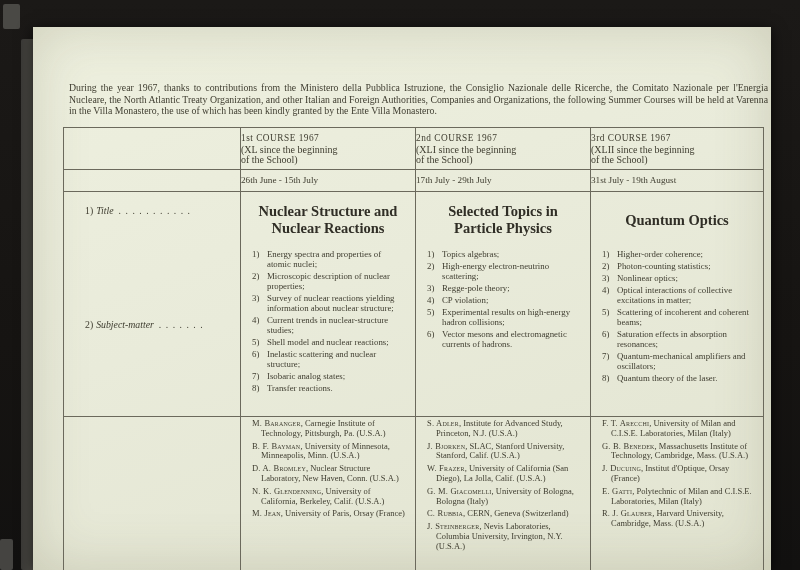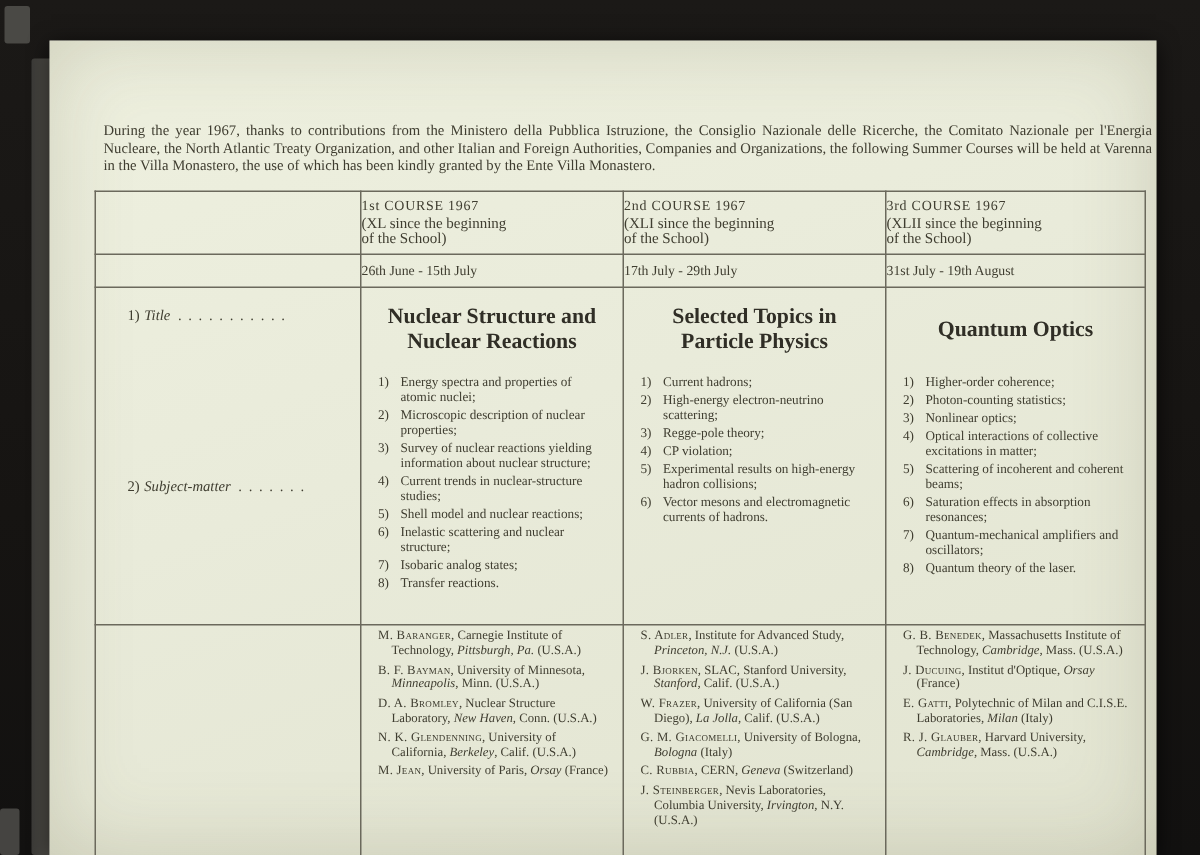--- a/index.html
+++ b/index.html
@@ -48,21 +48,21 @@
     font-weight:700; font-size:14.5px; line-height:17px; color:var(--ink-dark,#302e26);
   }
   .csubjects { position:absolute; top:122px; left:11px; right:8px; }
   .subj { display:flex; font-size:8.8px; line-height:10px; margin-bottom:2px; }
   .subj .num { flex:0 0 15px; }
   .subj .stext { flex:1; }
 
   .clects { position:absolute; top:292px; left:11px; right:8px; bottom:0; overflow:hidden; }
   .lect { font-size:8.5px; line-height:9.8px; margin-bottom:3px; padding-left:9px; text-indent:-9px; }
   .lname { font-variant:small-caps; letter-spacing:0.2px; }
-  .place { font-style:italic; }
+  .place { }
 </style>
 </head>
 <body>
 
 <div class="clip-top"></div>
 <div class="clip-bottom"></div>
 <div class="page-edge"></div>
 
 <div class="paper">
 
@@ -158,21 +158,21 @@
         <div class="h1">2nd COURSE 1967</div>
         <div class="h2">(XLI since the beginning</div>
         <div class="h2">of the School)</div>
       </div>
       <div class="cdates">17th July - 29th July</div>
       <div class="ctitle">Selected Topics in Particle Physics</div>
       <div class="csubjects">
 
           <div class="subj">
             <span class="num">1)</span>
-            <span class="stext">Current hadrons;</span>
+            <span class="stext">Topics algebras;</span>
           </div>
 
           <div class="subj">
             <span class="num">2)</span>
             <span class="stext">High-energy electron-neutrino scattering;</span>
           </div>
 
           <div class="subj">
             <span class="num">3)</span>
             <span class="stext">Regge-pole theory;</span>
@@ -257,20 +257,21 @@
           </div>
 
           <div class="subj">
             <span class="num">8)</span>
             <span class="stext">Quantum theory of the laser.</span>
           </div>
 
       </div>
       <div class="clects">
 
+          <p class="lect"><span class="lname">F. T. Arecchi</span><span>, University of Milan and C.I.S.E. Laboratories, </span><span class="place">Milan</span><span> (Italy)</span></p>
 
           <p class="lect"><span class="lname">G. B. Benedek</span><span>, Massachusetts Institute of Technology, </span><span class="place">Cambridge</span><span>, Mass. (U.S.A.)</span></p>
 
 
           <p class="lect"><span class="lname">J. Ducuing</span><span>, Institut d'Optique, </span><span class="place">Orsay</span><span> (France)</span></p>
 
           <p class="lect"><span class="lname">E. Gatti</span><span>, Polytechnic of Milan and C.I.S.E. Laboratories, </span><span class="place">Milan</span><span> (Italy)</span></p>
 
           <p class="lect"><span class="lname">R. J. Glauber</span><span>, Harvard University, </span><span class="place">Cambridge</span><span>, Mass. (U.S.A.)</span></p>
 

